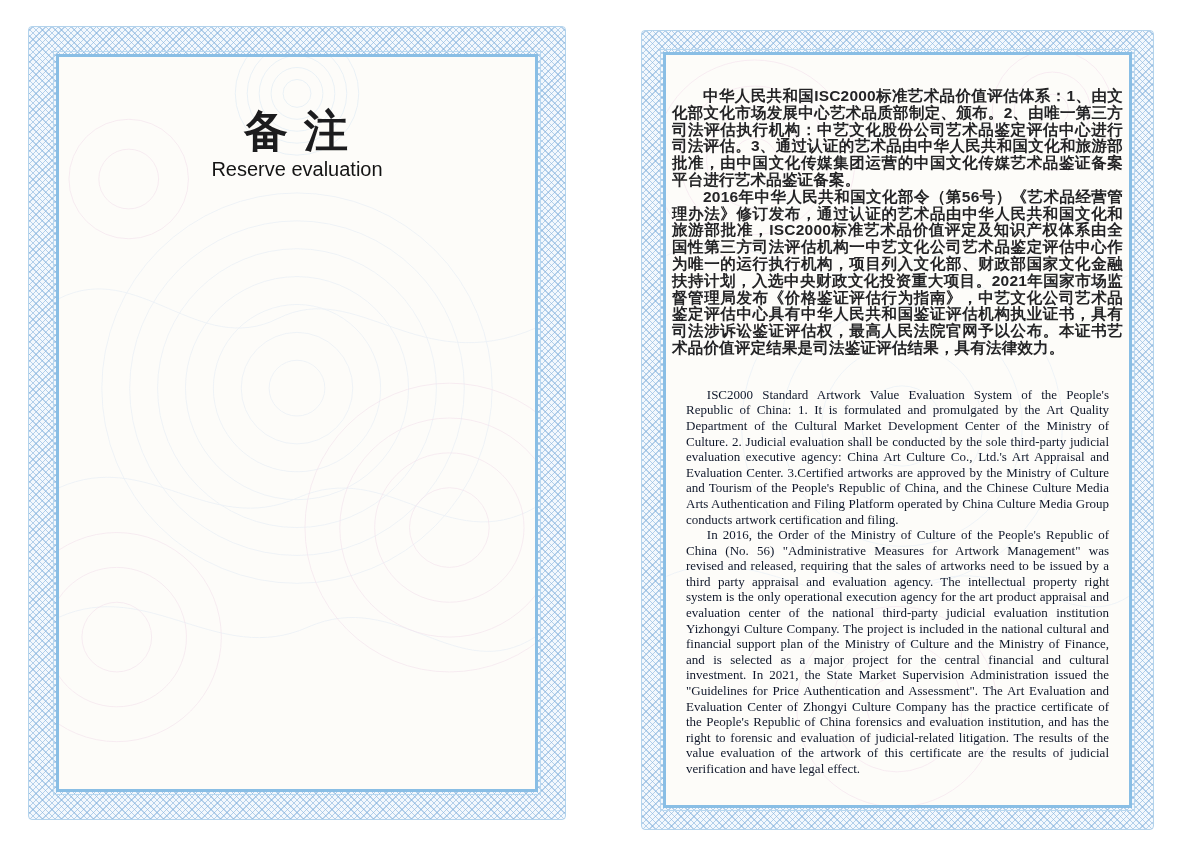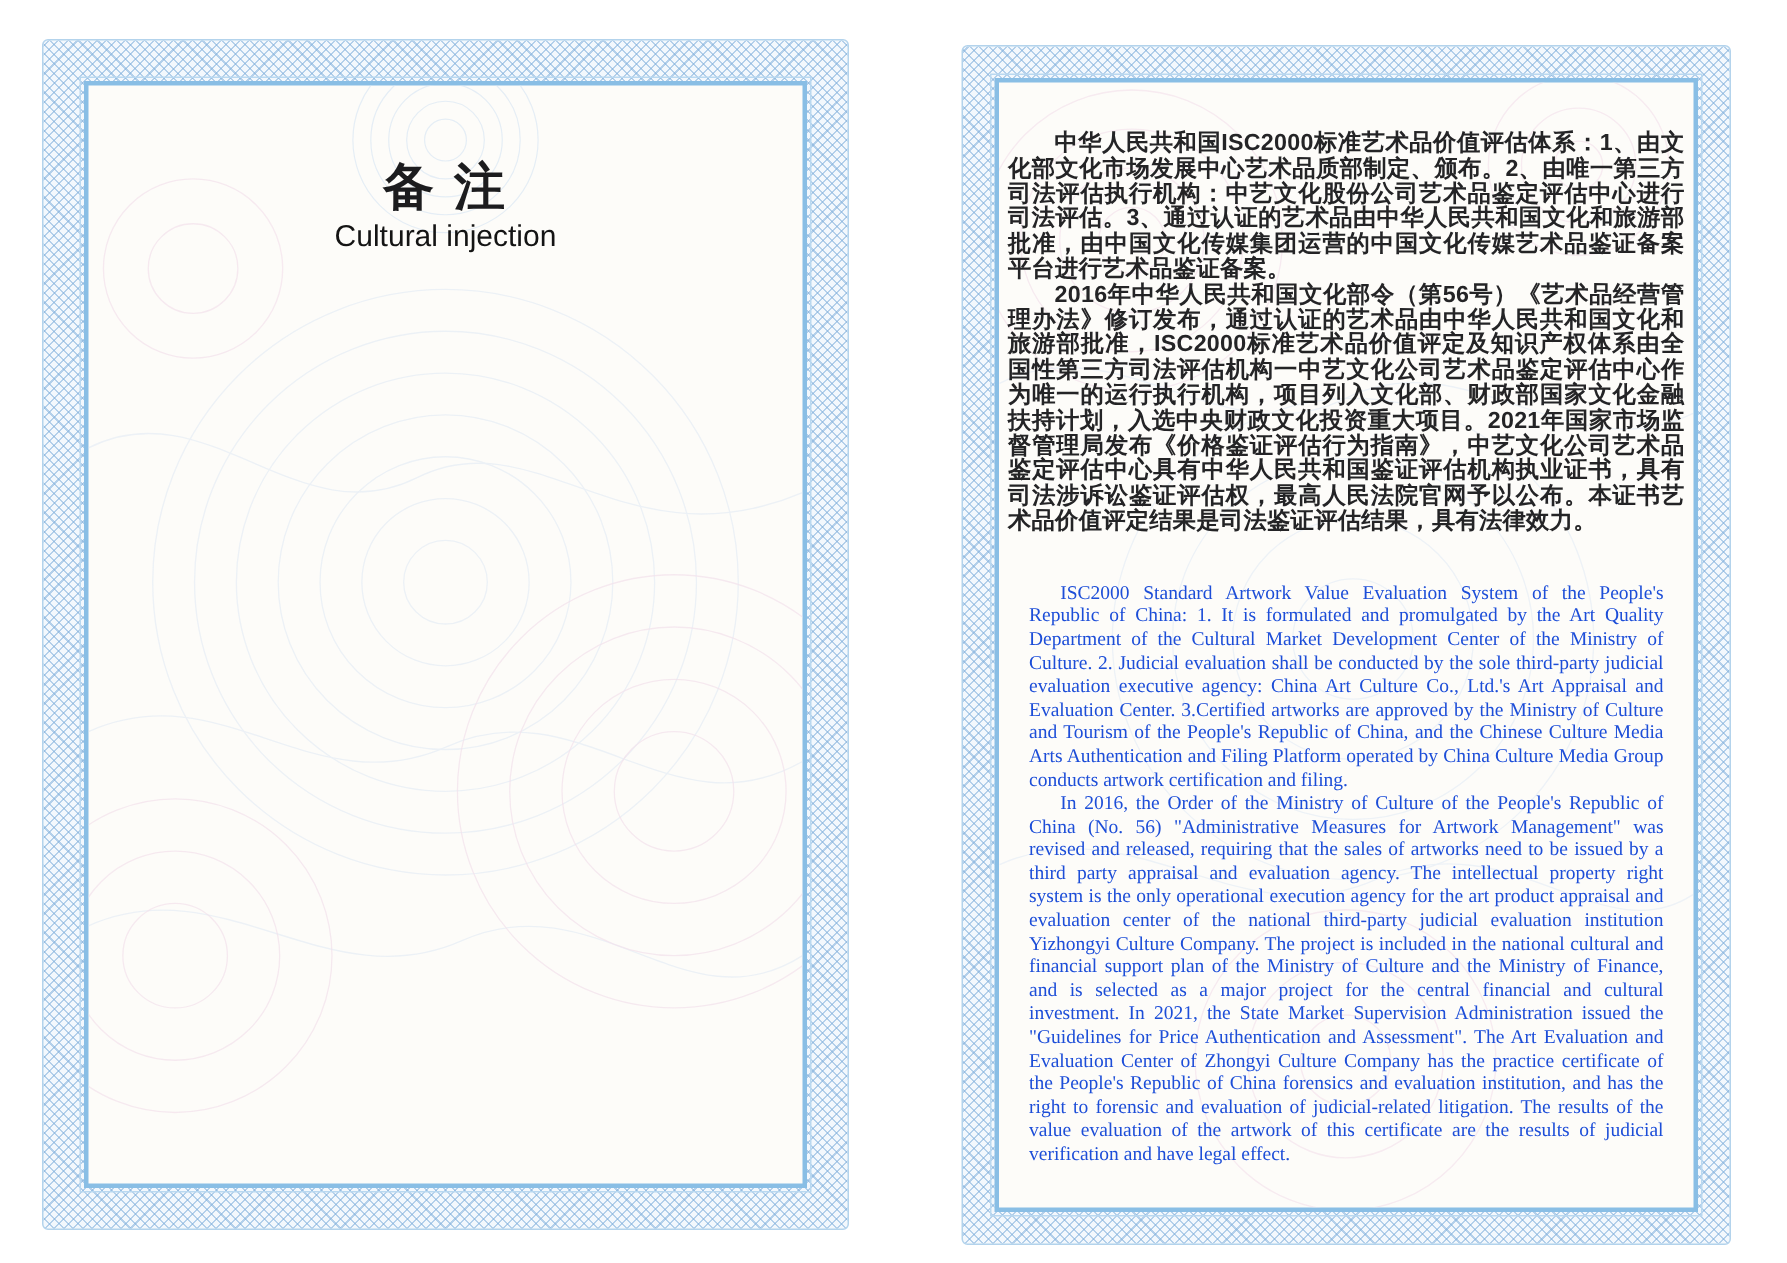--- a/index.html
+++ b/index.html
@@ -34,39 +34,39 @@
     overflow:hidden;
   }
   .page-left  .panel { inset:36px; }
   .page-right .panel { inset:30px; }
 
   .watermark { position:absolute; left:0; top:0; width:100%; height:100%; pointer-events:none; }
 
   
   .remarks { position:relative; text-align:center; padding-top:50px; }
   .cn-title {
-    font-size:34px; font-weight:700; color:#1c1c1e; letter-spacing:2px;
+    font-size:44px; font-weight:700; color:#1c1c1e; letter-spacing:2px;
     font-family:"Liberation Sans", sans-serif; line-height:1.1;
   }
   .en-title {
     margin-top:3px; font-size:20px; font-weight:400; color:#141414;
     font-family:"Liberation Sans", sans-serif;
   }
 
   
   .textbody { position:relative; padding:33px 6px 0 6px; }
   .cn-text p {
     font-family:"Liberation Sans", sans-serif;
     font-size:15.5px; line-height:16.8px; font-weight:700; color:#242426;
     text-align:justify; text-indent:2em; letter-spacing:0.2px;
   }
   .en-text { margin:30px 14px 0 14px; }
   .en-text p {
     font-family:"Liberation Serif", serif;
-    font-size:13px; line-height:15.6px; color:#1d4ed8;
+    font-size:13px; line-height:15.6px; color:#0f172a;
     text-align:justify; text-indent:1.6em;
   }
 </style>
 </head>
 <body>
 
 <div class="canvas">
 
   <section class="page page-left">
     <div class="band"></div>
@@ -98,21 +98,21 @@
             <circle cx="392" cy="470" r="145"></circle>
           <circle cx="58" cy="580" r="35"></circle>
             <circle cx="58" cy="580" r="70"></circle>
             <circle cx="58" cy="580" r="105"></circle>
           <circle cx="70" cy="120" r="30"></circle>
             <circle cx="70" cy="120" r="60"></circle>
         </g>
       </svg>
       <div class="remarks">
         <h1 class="cn-title">备  注</h1>
-        <div class="en-title">Cultural injection</div>
+        <div class="en-title">Reserve evaluation</div>
       </div>
     </div>
   </section>
 
   <section class="page page-right">
     <div class="band"></div>
     <div class="panel">
       <svg class="watermark" viewBox="0 0 461 748" aria-hidden="true">
         <g fill="none" stroke="#f5e6ee" stroke-width="0.9" opacity="0.8">
           <circle cx="88" cy="105" r="22"></circle>

